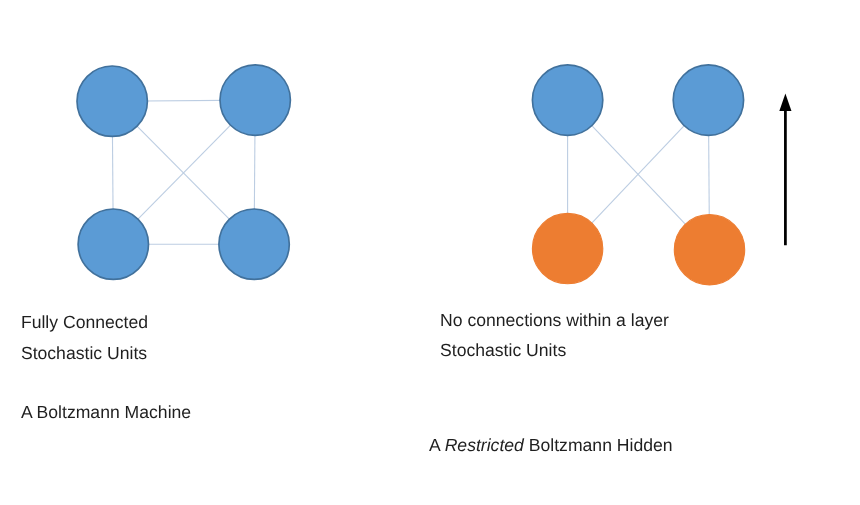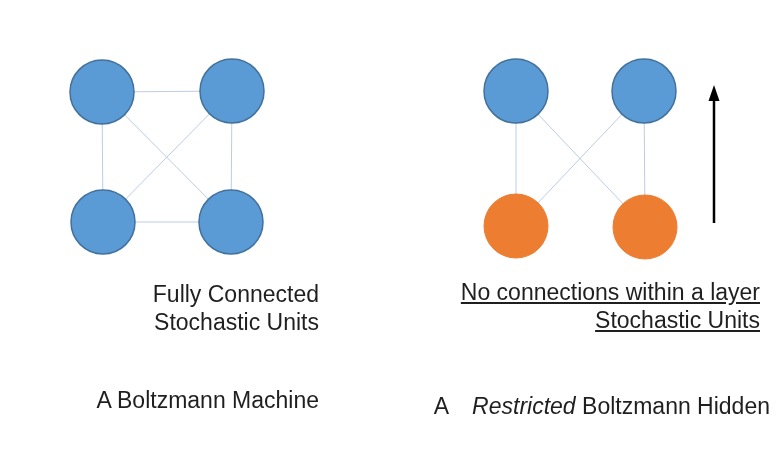--- a/index.html
+++ b/index.html
@@ -11,31 +11,31 @@
     font-family: "Liberation Sans", sans-serif;
     overflow: hidden;
   }
   .diagram-svg {
     position: absolute;
     left: 0;
     top: 0;
   }
   .caption, .title {
     position: absolute;
-    text-align: right;
-    font-size: 23px;
+    text-align: left;
+    font-size: 16px;
     line-height: 28px;
     white-space: nowrap;
   }
   .caption-line { white-space: nowrap; }
   .left-caption  { left: 19px;  top: 280px; width: 300px; }
-  .right-caption { left: 400px; top: 278px; width: 360px; text-decoration: underline; }
-  .left-title    { left: 19px;  top: 362px; width: 300px; margin-top: 24px; }
+  .right-caption { left: 400px; top: 278px; width: 360px; }
+  .left-title    { left: 19px;  top: 362px; width: 300px; }
   .right-title   { left: 390px; top: 392px; width: 380px; }
-  .emph { font-style: italic; margin-left: 18px; }
+  .emph { font-style: italic; }
 </style>
 </head>
 <body>
 
 <div class="canvas" style="background: rgb(255, 255, 255); color: rgb(31, 31, 31);">
 
   <svg class="diagram-svg" width="782" height="459" viewBox="0 0 782 459" xmlns="http://www.w3.org/2000/svg">
       <line x1="102" y1="92" x2="232" y2="91" stroke="#bccde2" stroke-width="1"></line>
       <line x1="102" y1="92" x2="103" y2="222" stroke="#bccde2" stroke-width="1"></line>
       <line x1="102" y1="92" x2="231" y2="222" stroke="#bccde2" stroke-width="1"></line>

